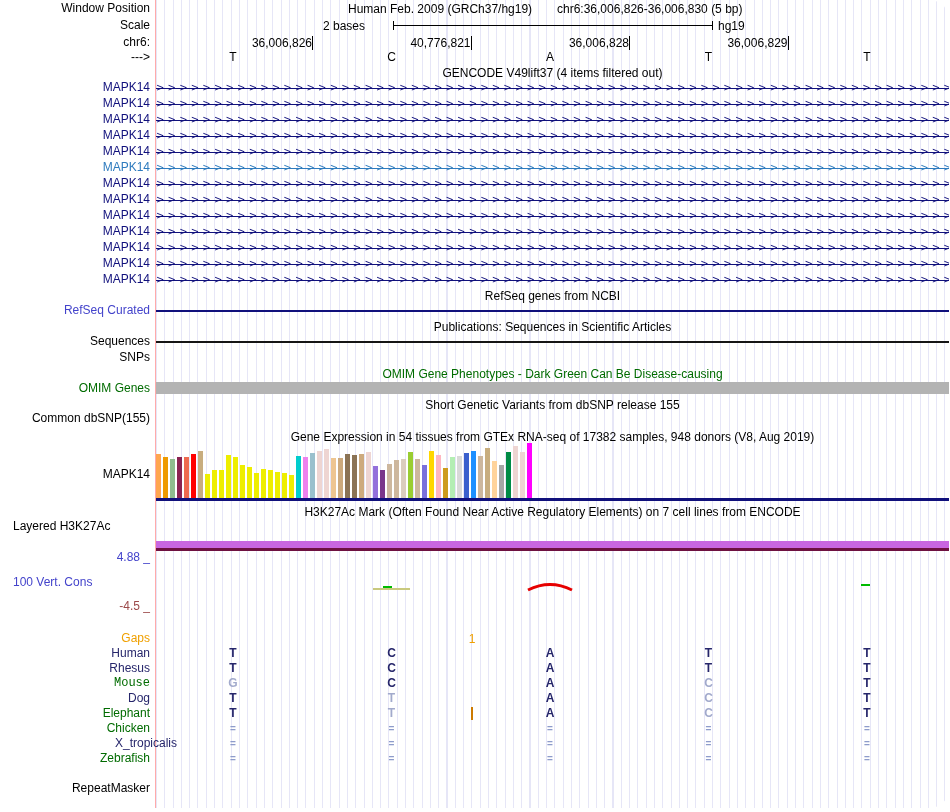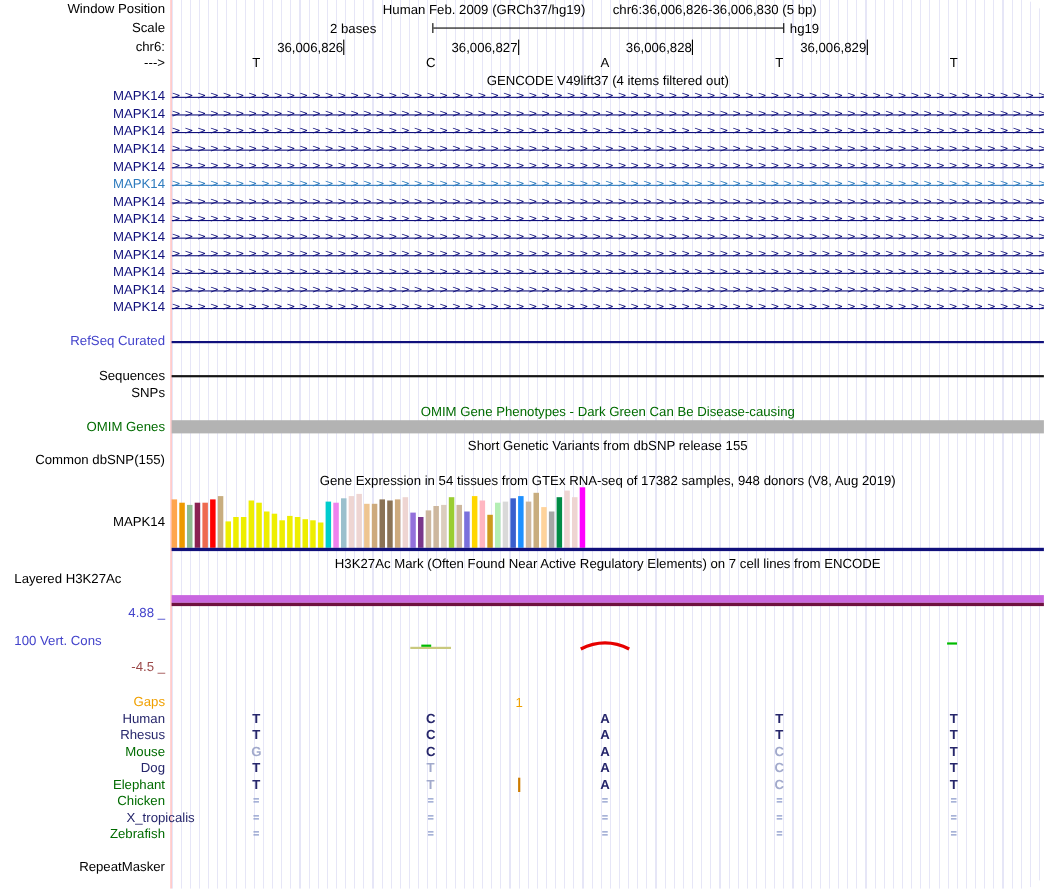--- a/index.html
+++ b/index.html
@@ -31,28 +31,28 @@
 
 <div id="page">
   <div id="grid"></div>
   <div id="guide" style="background: rgb(255, 170, 170);"></div>
 
   <div class="lbl" style="top:2px">Window Position</div>
   <div class="abs" style="left:348px;top:2px">Human Feb. 2009 (GRCh37/hg19)</div>
   <div class="abs" style="left:557px;top:2px">chr6:36,006,826-36,006,830 (5 bp)</div>
 
   <div class="lbl" style="top:19px">Scale</div>
-  <div class="abs" style="left:300px;top:19px;width:88px;text-align:left">2 bases</div>
+  <div class="abs" style="left:300px;top:19px;width:88px;text-align:center">2 bases</div>
   <div id="scalebar" style="left:393px;top:21px;width:318px"></div>
   <div class="abs" style="left:718px;top:19px">hg19</div>
 
   <div class="lbl" style="top:36px">chr6:</div>
   <div id="coord-row">
       <div class="coord" style="left: 213px; top: 36px; width: 99px;">36,006,826</div>
-      <div class="coord" style="left: 371.5px; top: 36px; width: 99px;">36,006,827</div>
+      <div class="coord" style="left: 371.5px; top: 36px; width: 99px;">40,776,821</div>
       <div class="coord" style="left: 530px; top: 36px; width: 99px;">36,006,828</div>
       <div class="coord" style="left: 688.5px; top: 36px; width: 99px;">36,006,829</div>
     </div>
 
   <div class="lbl" style="top:51px">---&gt;</div>
   <div id="base-row">
       <div class="baseletter" style="left: 233px; top: 51px;">T</div>
       <div class="baseletter" style="left: 391.5px; top: 51px;">C</div>
       <div class="baseletter" style="left: 550px; top: 51px;">A</div>
       <div class="baseletter" style="left: 708.5px; top: 51px;">T</div>
@@ -121,23 +121,25 @@
         <div class="gene-line" style="background: rgb(16, 16, 124);"></div>
         <div class="gene-chevs" style="color: rgb(16, 16, 124);">&gt;&gt;&gt;&gt;&gt;&gt;&gt;&gt;&gt;&gt;&gt;&gt;&gt;&gt;&gt;&gt;&gt;&gt;&gt;&gt;&gt;&gt;&gt;&gt;&gt;&gt;&gt;&gt;&gt;&gt;&gt;&gt;&gt;&gt;&gt;&gt;&gt;&gt;&gt;&gt;&gt;&gt;&gt;&gt;&gt;&gt;&gt;&gt;&gt;&gt;&gt;&gt;&gt;&gt;&gt;&gt;&gt;&gt;&gt;&gt;&gt;&gt;&gt;&gt;&gt;&gt;&gt;&gt;&gt;&gt;&gt;&gt;&gt;&gt;&gt;&gt;&gt;&gt;&gt;&gt;&gt;&gt;&gt;&gt;&gt;&gt;&gt;&gt;&gt;&gt;&gt;&gt;&gt;&gt;&gt;</div>
       </div>
       <div class="lbl" style="top: 273px; color: rgb(16, 16, 124);">MAPK14</div>
       <div class="gene-row" style="top: 272px;">
         <div class="gene-line" style="background: rgb(16, 16, 124);"></div>
         <div class="gene-chevs" style="color: rgb(16, 16, 124);">&gt;&gt;&gt;&gt;&gt;&gt;&gt;&gt;&gt;&gt;&gt;&gt;&gt;&gt;&gt;&gt;&gt;&gt;&gt;&gt;&gt;&gt;&gt;&gt;&gt;&gt;&gt;&gt;&gt;&gt;&gt;&gt;&gt;&gt;&gt;&gt;&gt;&gt;&gt;&gt;&gt;&gt;&gt;&gt;&gt;&gt;&gt;&gt;&gt;&gt;&gt;&gt;&gt;&gt;&gt;&gt;&gt;&gt;&gt;&gt;&gt;&gt;&gt;&gt;&gt;&gt;&gt;&gt;&gt;&gt;&gt;&gt;&gt;&gt;&gt;&gt;&gt;&gt;&gt;&gt;&gt;&gt;&gt;&gt;&gt;&gt;&gt;&gt;&gt;&gt;&gt;&gt;&gt;&gt;&gt;</div>
       </div>
     </div>
 
+  <div class="ctitle" style="top:290px">RefSeq genes from NCBI</div>
   <div class="lbl" style="top: 304px; color: rgb(67, 67, 203);" id="refseq-lbl">RefSeq Curated</div>
   <div class="hline" style="top: 310px; height: 2px; background: rgb(16, 16, 124);" id="refseq-line"></div>
 
+  <div class="ctitle" style="top:321px">Publications: Sequences in Scientific Articles</div>
   <div class="lbl" style="top:335px">Sequences</div>
   <div class="hline" style="top:341px;height:2px;background:#151515"></div>
 
   <div class="lbl" style="top:351px">SNPs</div>
 
   <div class="ctitle" style="top: 368px; color: rgb(0, 107, 0);" id="omim-title">OMIM Gene Phenotypes - Dark Green Can Be Disease-causing</div>
   <div class="lbl" style="top: 382px; color: rgb(0, 107, 0);" id="omim-lbl">OMIM Genes</div>
   <div class="hline" style="top: 382px; height: 12px; background: rgb(179, 179, 179);" id="omim-bar"></div>
 
   <div class="ctitle" style="top:399px">Short Genetic Variants from dbSNP release 155</div>
@@ -226,21 +228,21 @@
       <div class="aln" style="left: 391.5px; top: 647px; color: rgb(38, 38, 107);">C</div>
       <div class="aln" style="left: 550px; top: 647px; color: rgb(38, 38, 107);">A</div>
       <div class="aln" style="left: 708.5px; top: 647px; color: rgb(38, 38, 107);">T</div>
       <div class="aln" style="left: 867px; top: 647px; color: rgb(38, 38, 107);">T</div>
       <div class="lbl" style="top: 662px; color: rgb(38, 38, 107);">Rhesus</div>
       <div class="aln" style="left: 233px; top: 662px; color: rgb(38, 38, 107);">T</div>
       <div class="aln" style="left: 391.5px; top: 662px; color: rgb(38, 38, 107);">C</div>
       <div class="aln" style="left: 550px; top: 662px; color: rgb(38, 38, 107);">A</div>
       <div class="aln" style="left: 708.5px; top: 662px; color: rgb(38, 38, 107);">T</div>
       <div class="aln" style="left: 867px; top: 662px; color: rgb(38, 38, 107);">T</div>
-      <div class="lbl" style="top: 677px; color: rgb(0, 107, 0);">Mouse</div>
+      <div class="lbl" style="top: 677px; color: rgb(0, 107, 0); font-family: Liberation Mono, monospace;">Mouse</div>
       <div class="aln" style="left: 233px; top: 677px; color: rgb(162, 170, 204);">G</div>
       <div class="aln" style="left: 391.5px; top: 677px; color: rgb(38, 38, 107);">C</div>
       <div class="aln" style="left: 550px; top: 677px; color: rgb(38, 38, 107);">A</div>
       <div class="aln" style="left: 708.5px; top: 677px; color: rgb(162, 170, 204);">C</div>
       <div class="aln" style="left: 867px; top: 677px; color: rgb(38, 38, 107);">T</div>
       <div class="lbl" style="top: 692px; color: rgb(38, 38, 107);">Dog</div>
       <div class="aln" style="left: 233px; top: 692px; color: rgb(38, 38, 107);">T</div>
       <div class="aln" style="left: 391.5px; top: 692px; color: rgb(162, 170, 204);">T</div>
       <div class="aln" style="left: 550px; top: 692px; color: rgb(38, 38, 107);">A</div>
       <div class="aln" style="left: 708.5px; top: 692px; color: rgb(162, 170, 204);">C</div>

